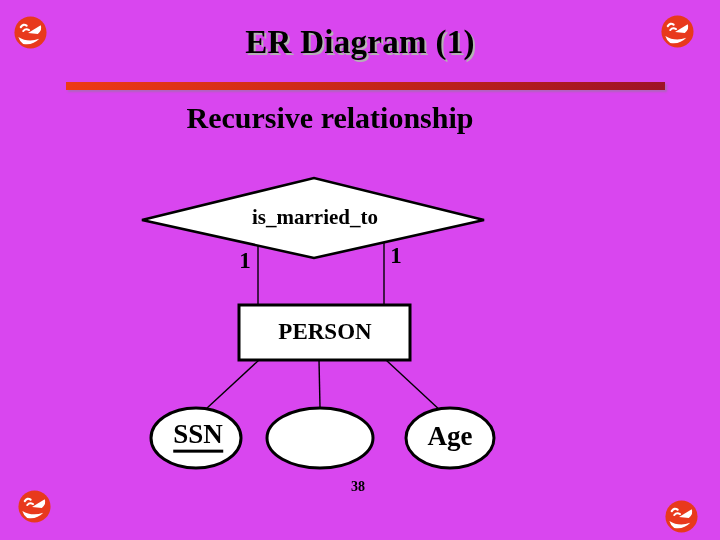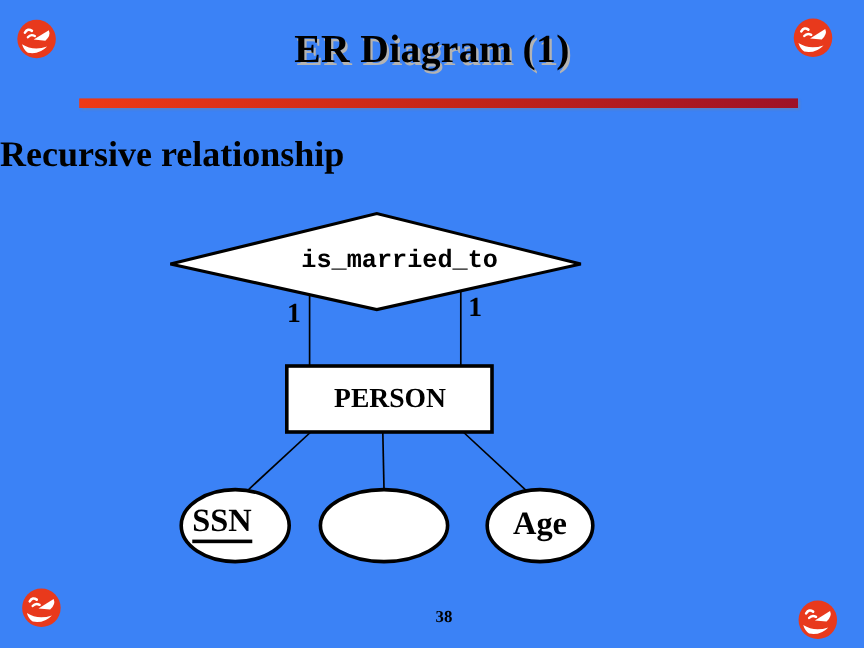--- a/index.html
+++ b/index.html
@@ -2,64 +2,64 @@
 <html><head>
 <meta charset="utf-8">
 <style>
   html, body { margin: 0; padding: 0; }
   body {
     width: 720px; height: 540px;
     background: #ffffff;
     font-family: "Liberation Serif", "DejaVu Serif", serif;
     position: relative; overflow: hidden;
   }
-  .slide { position: absolute; inset: 0; background: #3b82f6; }
+  .slide { position: absolute; inset: 0; background: #d946ef; }
 
   
   .corner-icon { position: absolute; width: 35px; height: 35px; }
   .corner-icon.tl { left: 13px;  top: 15px; }
   .corner-icon.tr { left: 660px; top: 14px; }
   .corner-icon.bl { left: 17px;  top: 489px; }
   .corner-icon.br { left: 664px; top: 499px; }
 
   
   .title {
     position: absolute; left: 0; top: 24px; width: 720px;
     text-align: center; font-size: 33px; font-weight: bold; color: #000;
     text-shadow: 2px 2px 0 #b3b3b3; letter-spacing: 0.3px;
   }
   .accent-bar {
     position: absolute; left: 66px; top: 82px; width: 599px; height: 8px;
     background: linear-gradient(90deg, #ee3a15 0%, #c22418 55%, #9e1226 100%);
     box-shadow: 2px 2px 2px rgba(130,130,130,0.45);
   }
   .subtitle {
-    position: absolute; left: 0; top: 112px; width: 660px;
-    text-align: left; font-size: 30px; font-weight: bold; color: #000;
+    position: absolute; left: 0; top: 101px; width: 660px;
+    text-align: center; font-size: 30px; font-weight: bold; color: #000;
   }
 
   
   svg.diagram { position: absolute; left: 0; top: 0; width: 720px; height: 540px; }
 
   .lbl {
     position: absolute; transform: translate(-50%, -50%);
     font-weight: bold; color: #000; white-space: nowrap; line-height: 1.1;
   }
-  .diamond-lbl { left: 333px; top: 218px; font-size: 21px; font-family: Liberation Mono, monospace; }
+  .diamond-lbl { left: 315px; top: 218px; font-size: 21px; }
   .card-left   { left: 245px; top: 261px; font-size: 23px; }
   .card-right  { left: 396px; top: 256px; font-size: 23px; }
   .entity-lbl  { left: 325px; top: 332px; font-size: 23px; }
   .attr-lbl    { font-size: 27px; }
-  .attr-ssn    { left: 185px; top: 436px; border-bottom: 3px solid #000; }
+  .attr-ssn    { left: 198px; top: 436px; border-bottom: 3px solid #000; }
   .attr-name   { left: 320px; top: 437px; }
   .attr-age    { left: 450px; top: 437px; text-align: right; }
 
   .page-number {
-    position: absolute; left: 339px; top: 507px; width: 38px;
-    text-align: right; font-size: 14px; font-weight: bold; color: #000;
+    position: absolute; left: 339px; top: 479px; width: 38px;
+    text-align: center; font-size: 14px; font-weight: bold; color: #000;
   }
 </style>
 </head>
 <body>
 
 <div class="slide">
 
   <svg width="0" height="0" style="position:absolute" aria-hidden="true">
     <defs>
       <g id="cometBall">

